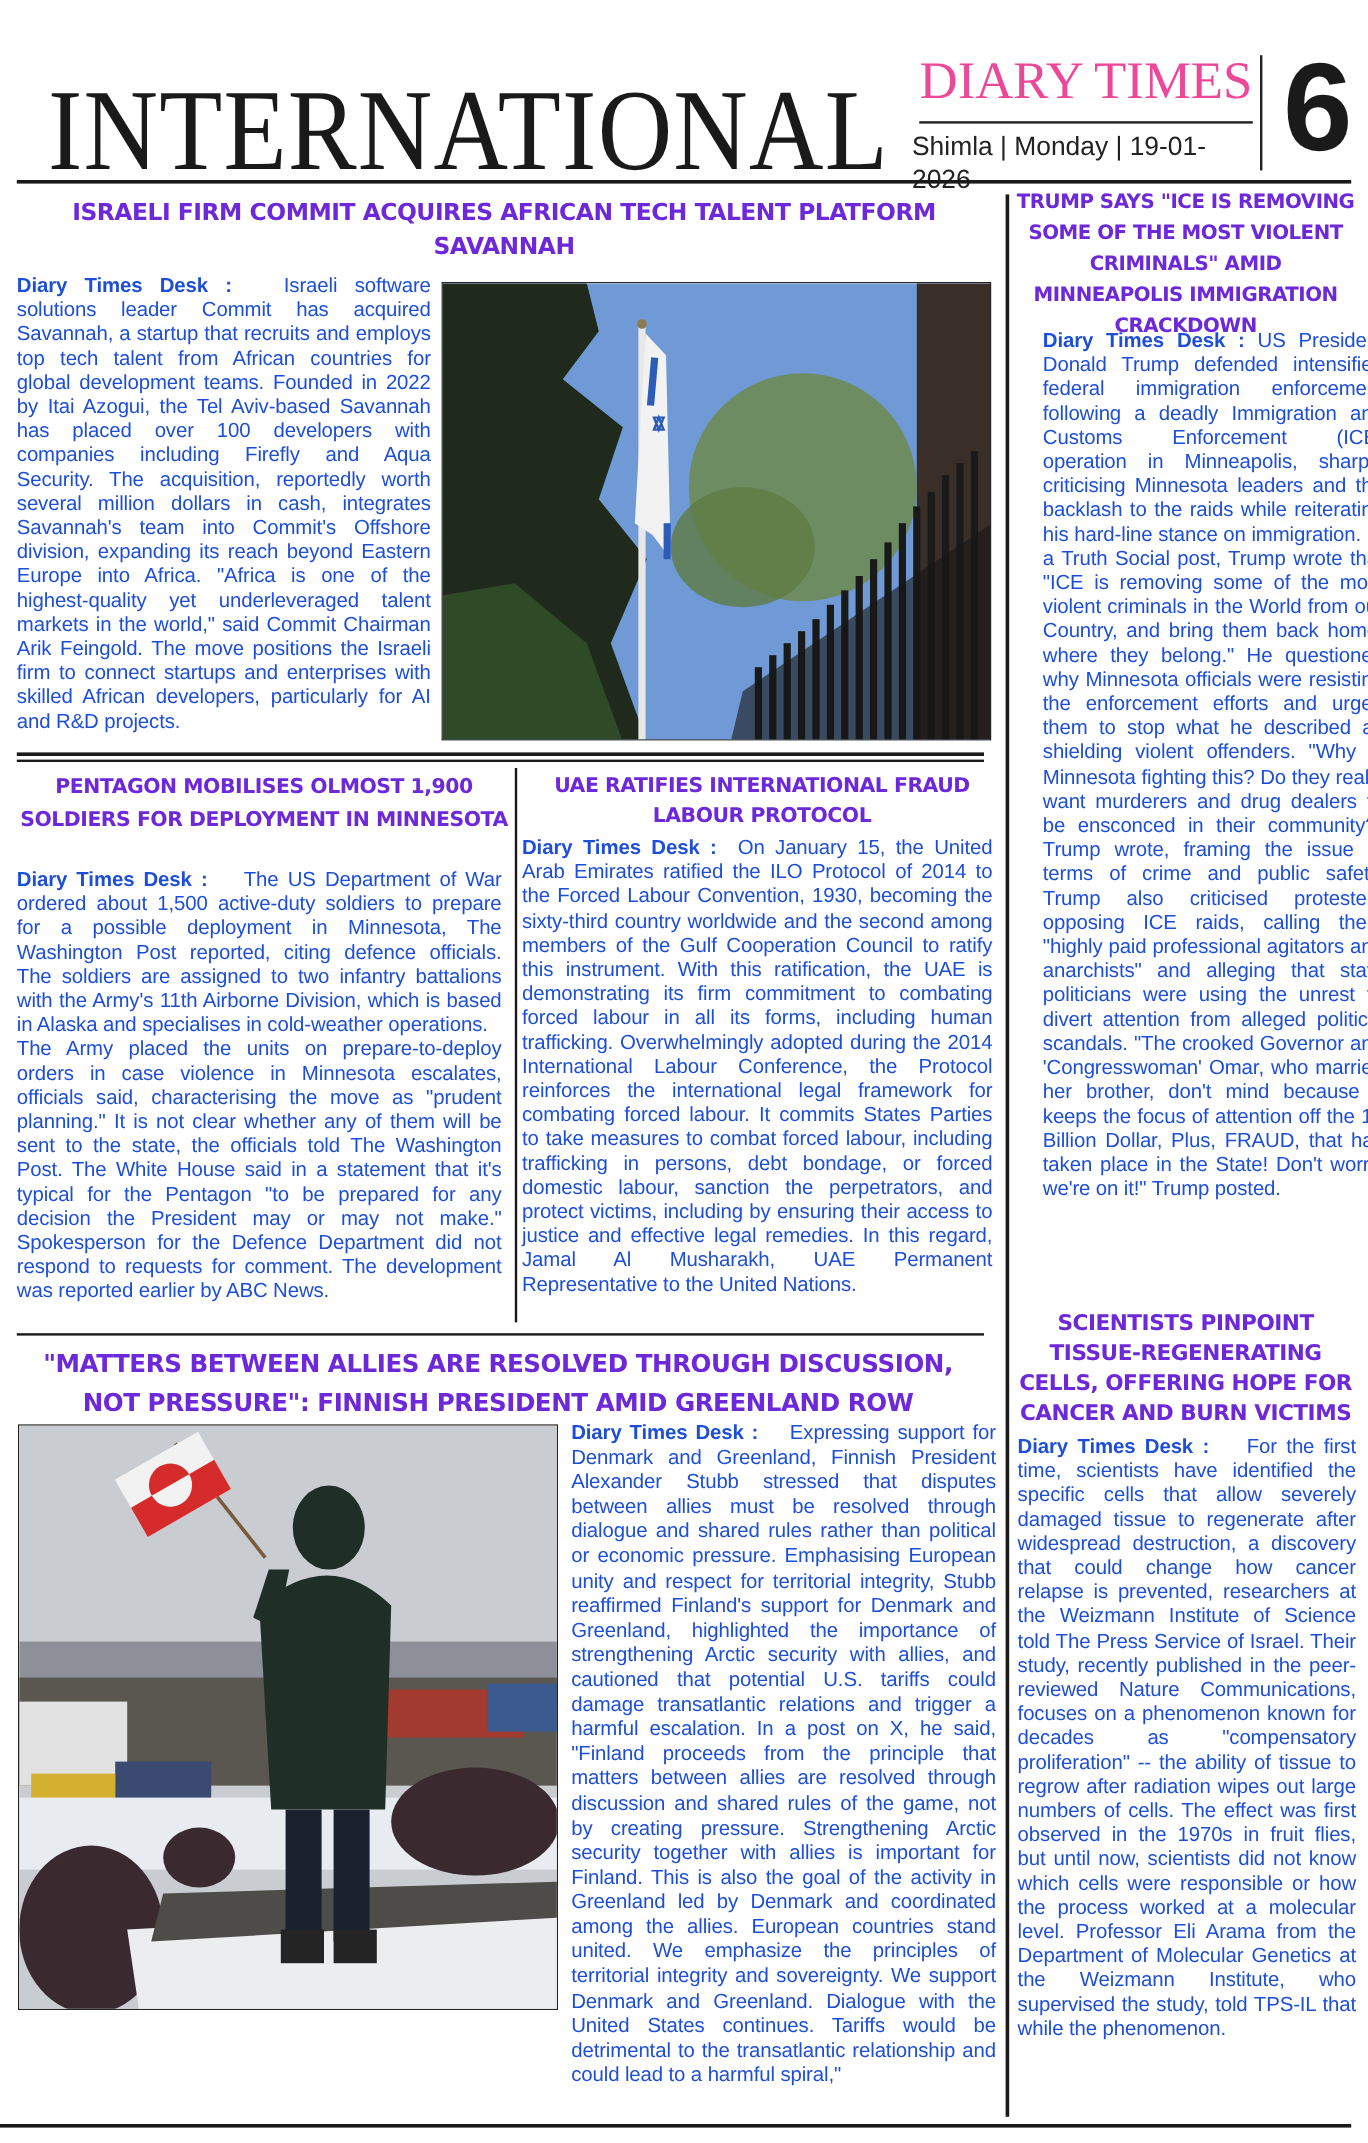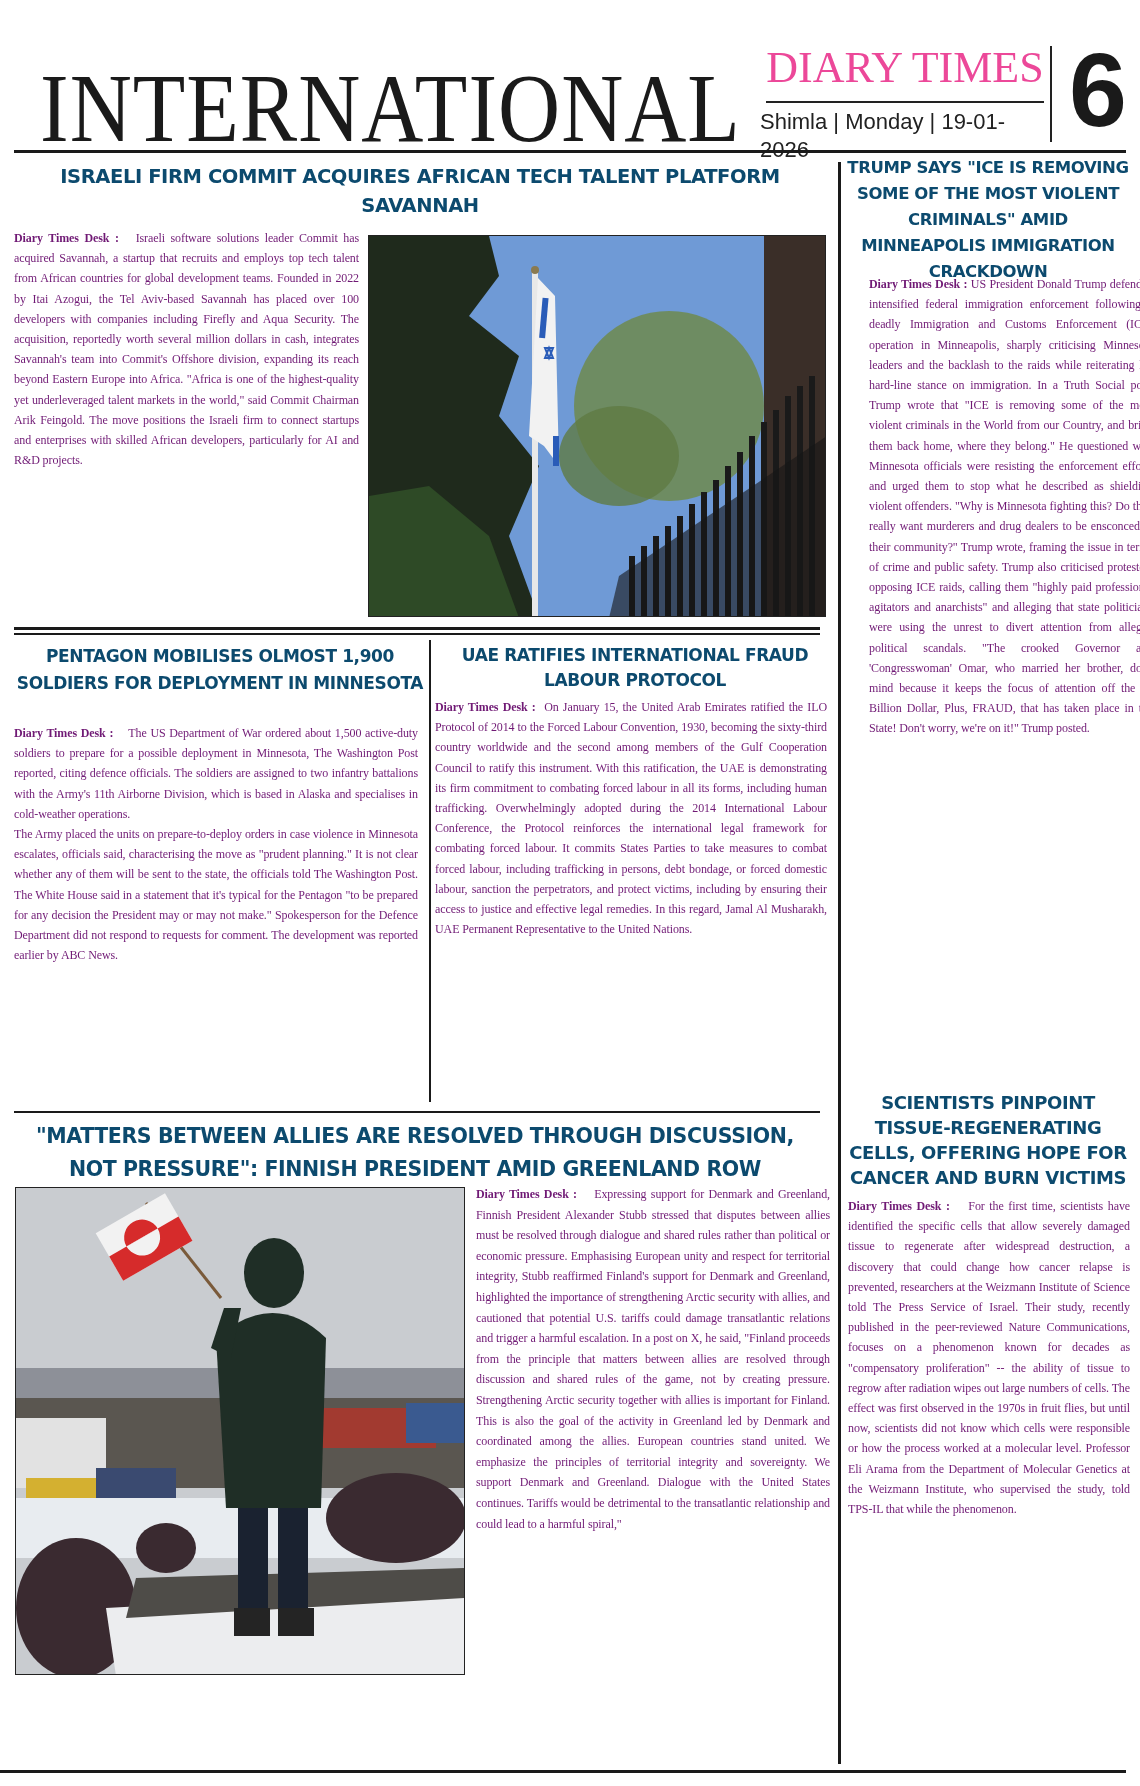--- a/index.html
+++ b/index.html
@@ -23,26 +23,26 @@
   }
   .page-vsep { left: 1050px; top: 46px; width: 2px; height: 96px; background: #222; }
   .page-number {
     left: 1058px; top: 30px; width: 80px; text-align: center;
     font-family: "Liberation Sans", sans-serif; font-weight: bold; font-size: 104px; line-height: 120px; color: #1a1a1a;
   }
   .rule { background: #1a1a1a; }
   .vrule { background: #1a1a1a; width: 3px; }
 
   .headline {
-    font-family: "DejaVu Sans", sans-serif; font-weight: bold; text-align: center; color: #0c4a6e;
+    font-family: "DejaVu Sans", sans-serif; font-weight: bold; text-align: center; color: #6d28d9;
     letter-spacing: -0.4px;
   }
   .body-text {
-    font-family: Liberation Serif, serif; font-size: 12px; line-height: 20.2px; text-align: justify;
-    color: #701a75; letter-spacing: -0.1px;
+    font-family: Liberation Sans, sans-serif; font-size: 17px; line-height: 20.2px; text-align: justify;
+    color: #1d4ed8; letter-spacing: -0.1px;
   }
   .byline { font-weight: bold; }
   .photo { border: 1px solid #222; overflow: hidden; }
 </style>
 </head>
 <body>
 
 <div class="abs section-title">INTERNATIONAL</div>
 <div class="abs paper-name">DIARY TIMES</div>
 <div class="abs paper-rule"></div>

